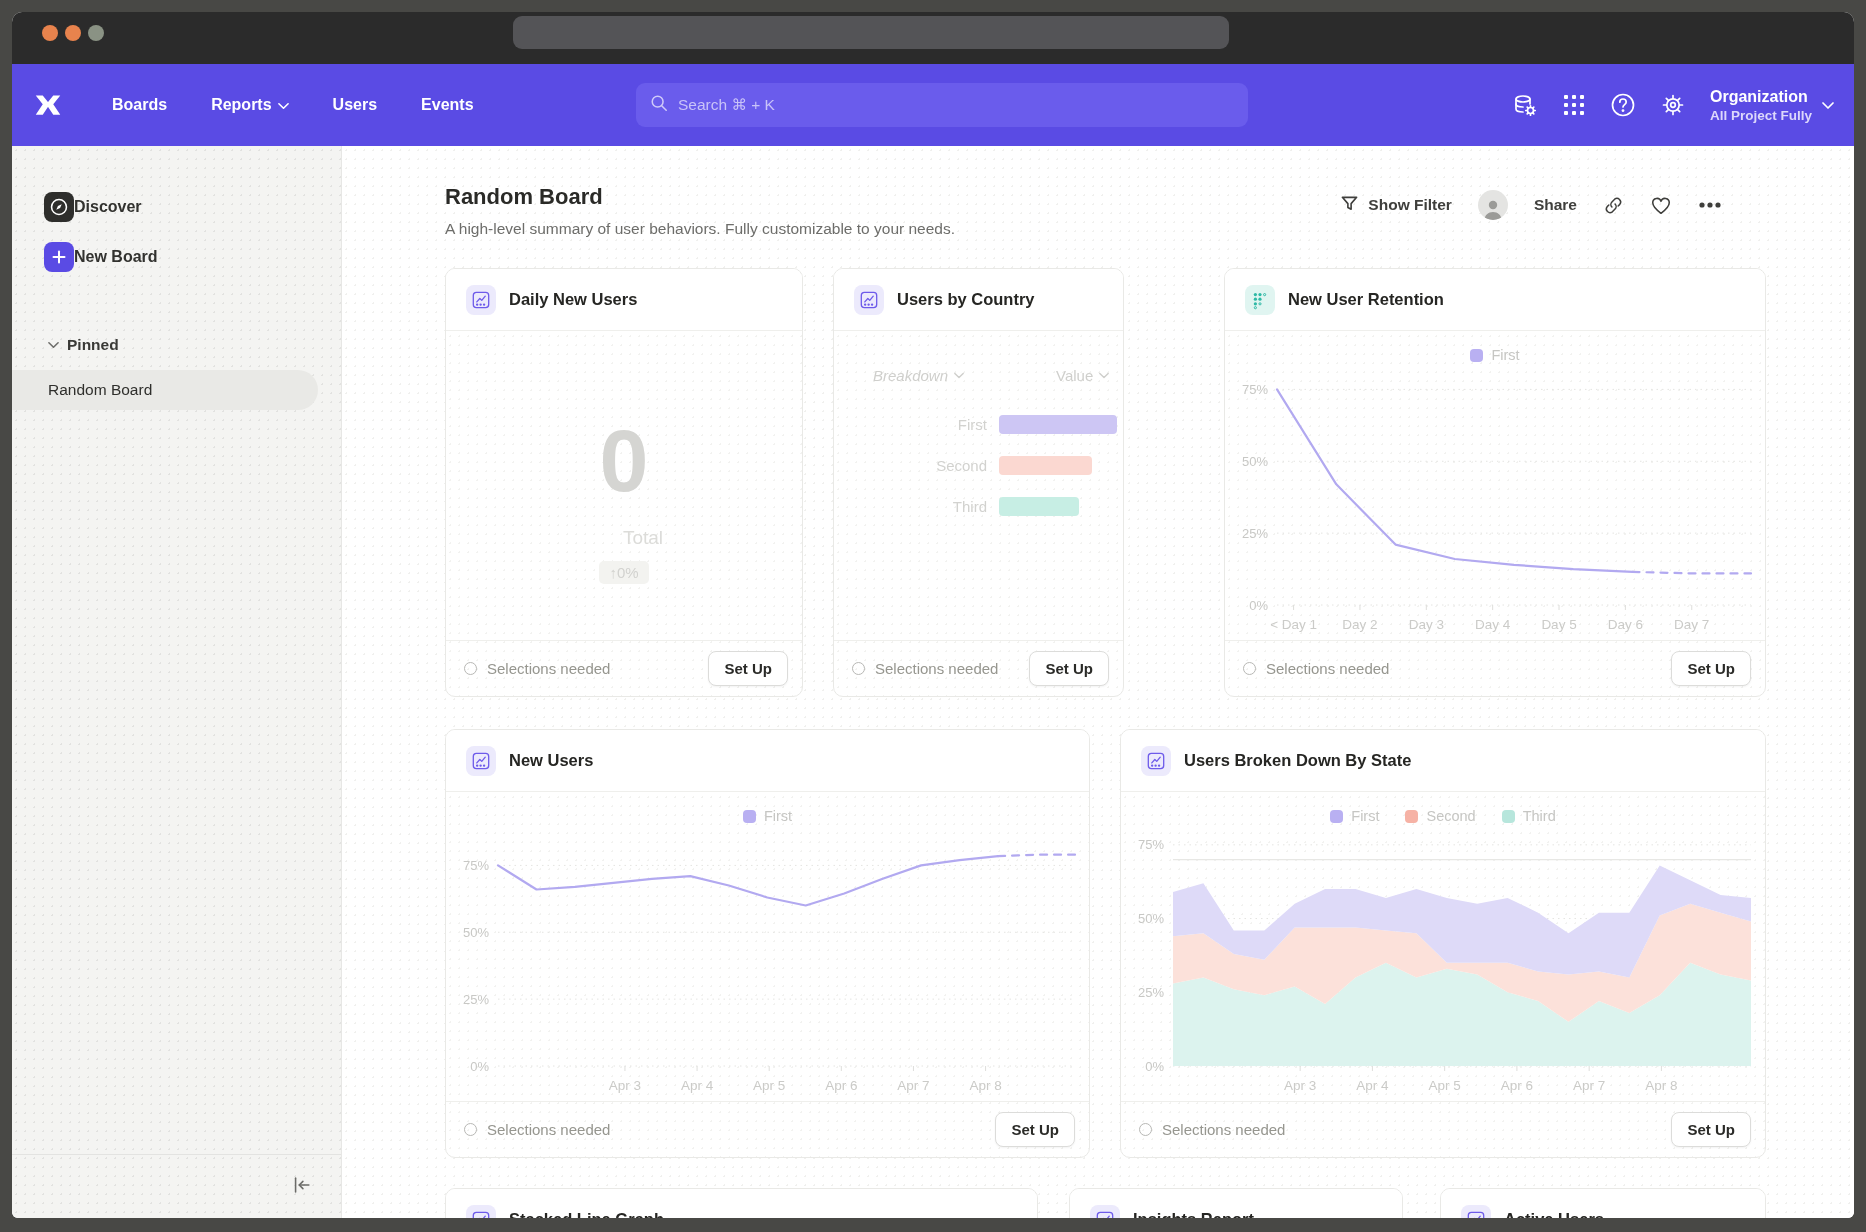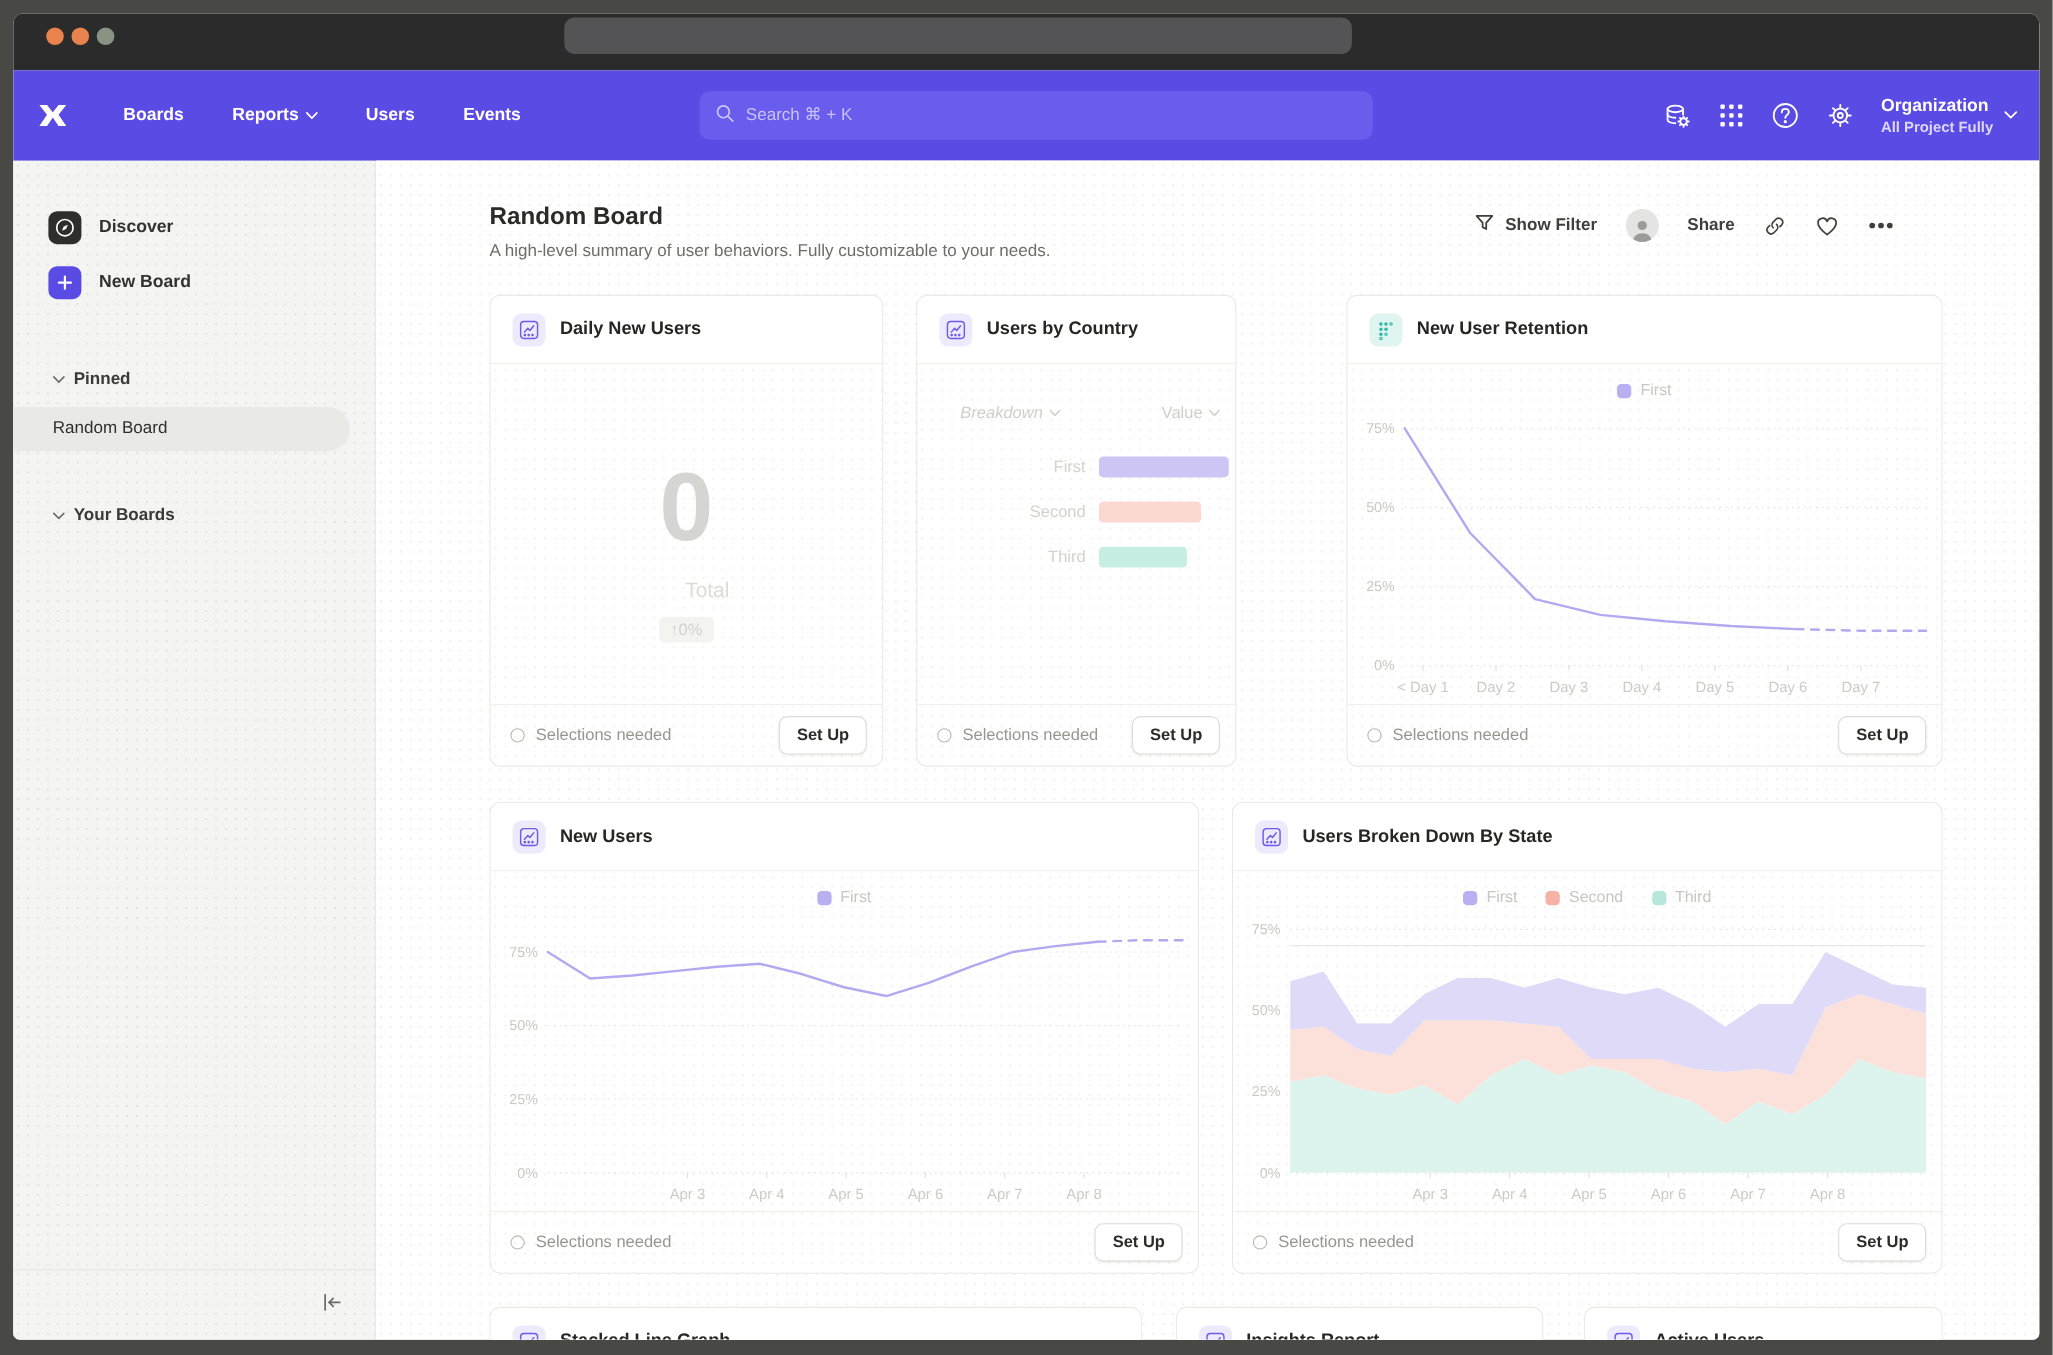--- a/index.html
+++ b/index.html
@@ -32,21 +32,21 @@
   .org { display:flex; align-items:center; gap:10px; cursor:pointer; }
   .org-name { font-size:16px; font-weight:700; }
   .org-sub { font-size:13.5px; color:#ddd8fb; font-weight:700; margin-top:2px; }
 
   
   .app-body { display:flex; height:1072px; }
 
   .sidebar { width:330px; background:#f4f4f2; border-right:1px solid #e7e7e5;
              background-image:radial-gradient(#e2e2e0 1px, transparent 1px); background-size:9px 9px;
              display:flex; flex-direction:column; padding-top:38px; }
-  .side-row { display:flex; align-items:center; gap:16px; padding:8px 0 8px 32px; cursor:pointer; }
+  .side-row { display:flex; align-items:center; padding:8px 0 8px 32px; cursor:pointer; }
   .side-row .lbl { font-size:16px; font-weight:700; color:#32322f; }
   .sq-icon { width:30px; height:30px; border-radius:8px; display:flex; align-items:center; justify-content:center; flex:0 0 30px; }
   .sq-dark { background:#2e2e2c; }
   .sq-purple { background:#5a4be4; }
   .section { display:flex; align-items:center; gap:8px; padding:6px 0 6px 36px; margin-top:50px; cursor:pointer; }
   .section .lbl { font-size:15.5px; font-weight:700; color:#3a3a37; }
   .chev { color:#6e6e6b; display:flex; }
   .pill-item { margin-top:10px; height:40px; background:#e9e9e6; border-radius:0 20px 20px 0;
                width:306px; display:flex; align-items:center; padding-left:36px; cursor:pointer; }
   .pill-item .lbl { font-size:15.5px; color:#2f2f2c; }
@@ -232,28 +232,20 @@
           <svg width="11" height="8" viewBox="0 0 12 8" class="icon-stroke">
               <polyline points="1,1.5 6,6.5 11,1.5"></polyline>
             </svg>
         </span>
         <span class="lbl">Pinned</span>
       </div>
       <div class="pill-item">
         <span class="lbl">Random Board</span>
       </div>
 
-      <div class="section" style="margin-top:44px">
-        <span class="chev">
-          <svg width="11" height="8" viewBox="0 0 12 8" class="icon-stroke">
-              <polyline points="1,1.5 6,6.5 11,1.5"></polyline>
-            </svg>
-        </span>
-        <span class="lbl">Your Boards</span>
-      </div>
 
       <div class="side-footer">
         <span style="color:#6b6b68; cursor:pointer">
           <svg width="22" height="22" viewBox="0 0 24 24" class="icon-stroke">
             <line x1="5" y1="4.5" x2="5" y2="19.5"></line>
             <line x1="19.5" y1="12" x2="9" y2="12"></line>
             <polyline points="13,8 9,12 13,16"></polyline>
           </svg>
         </span>
       </div>

